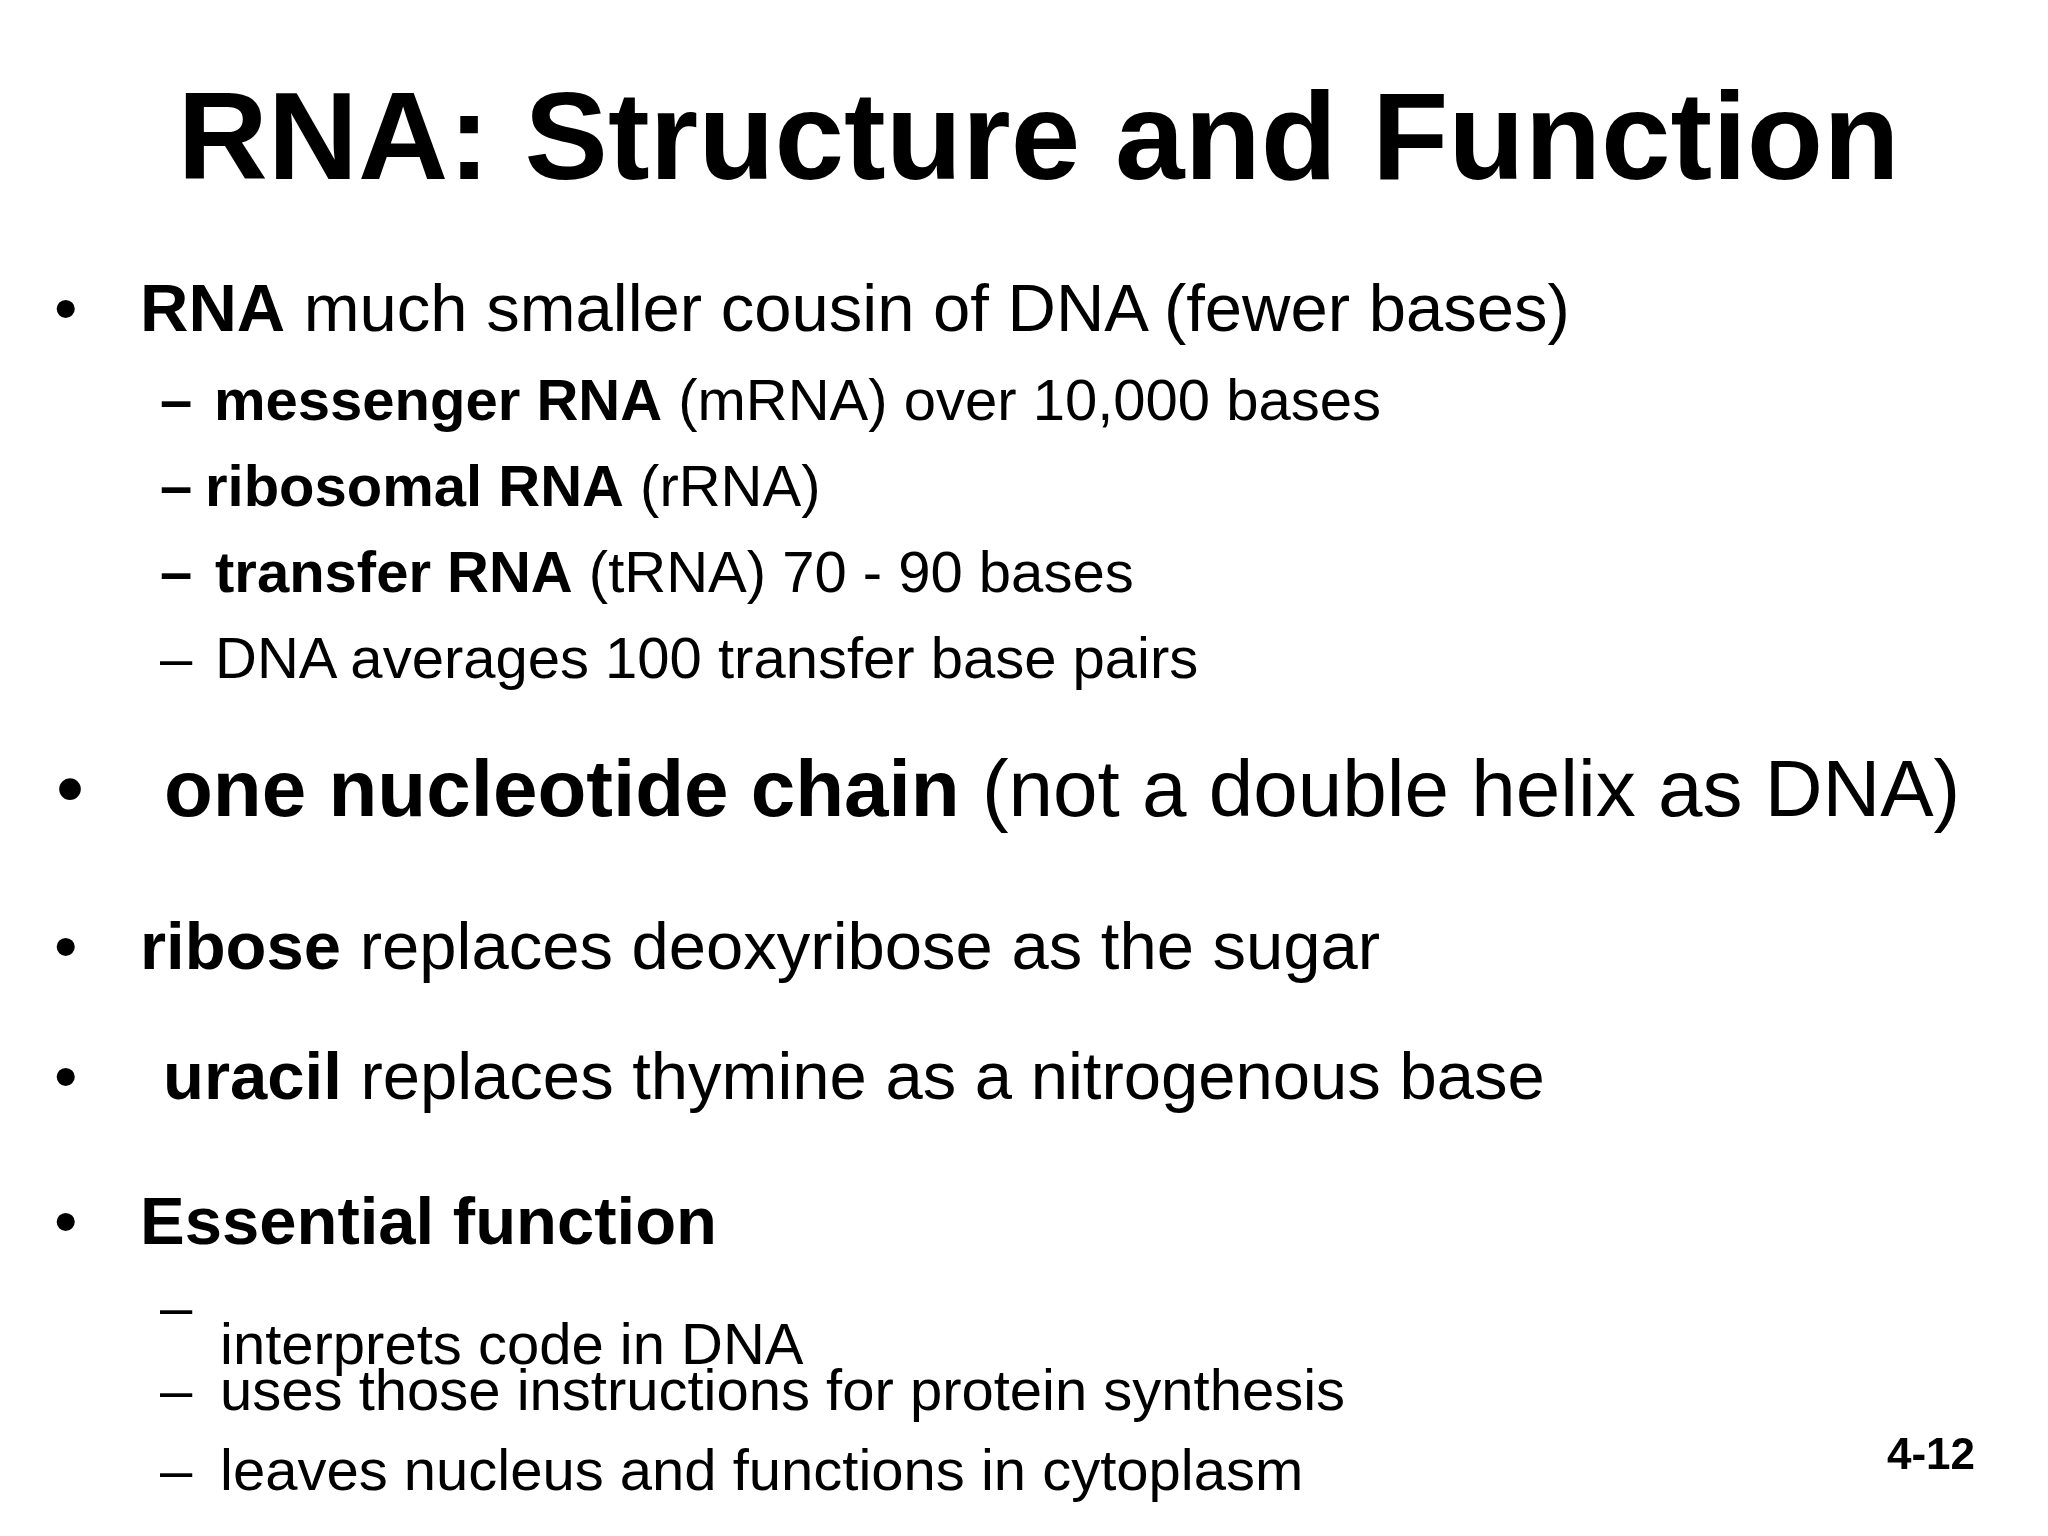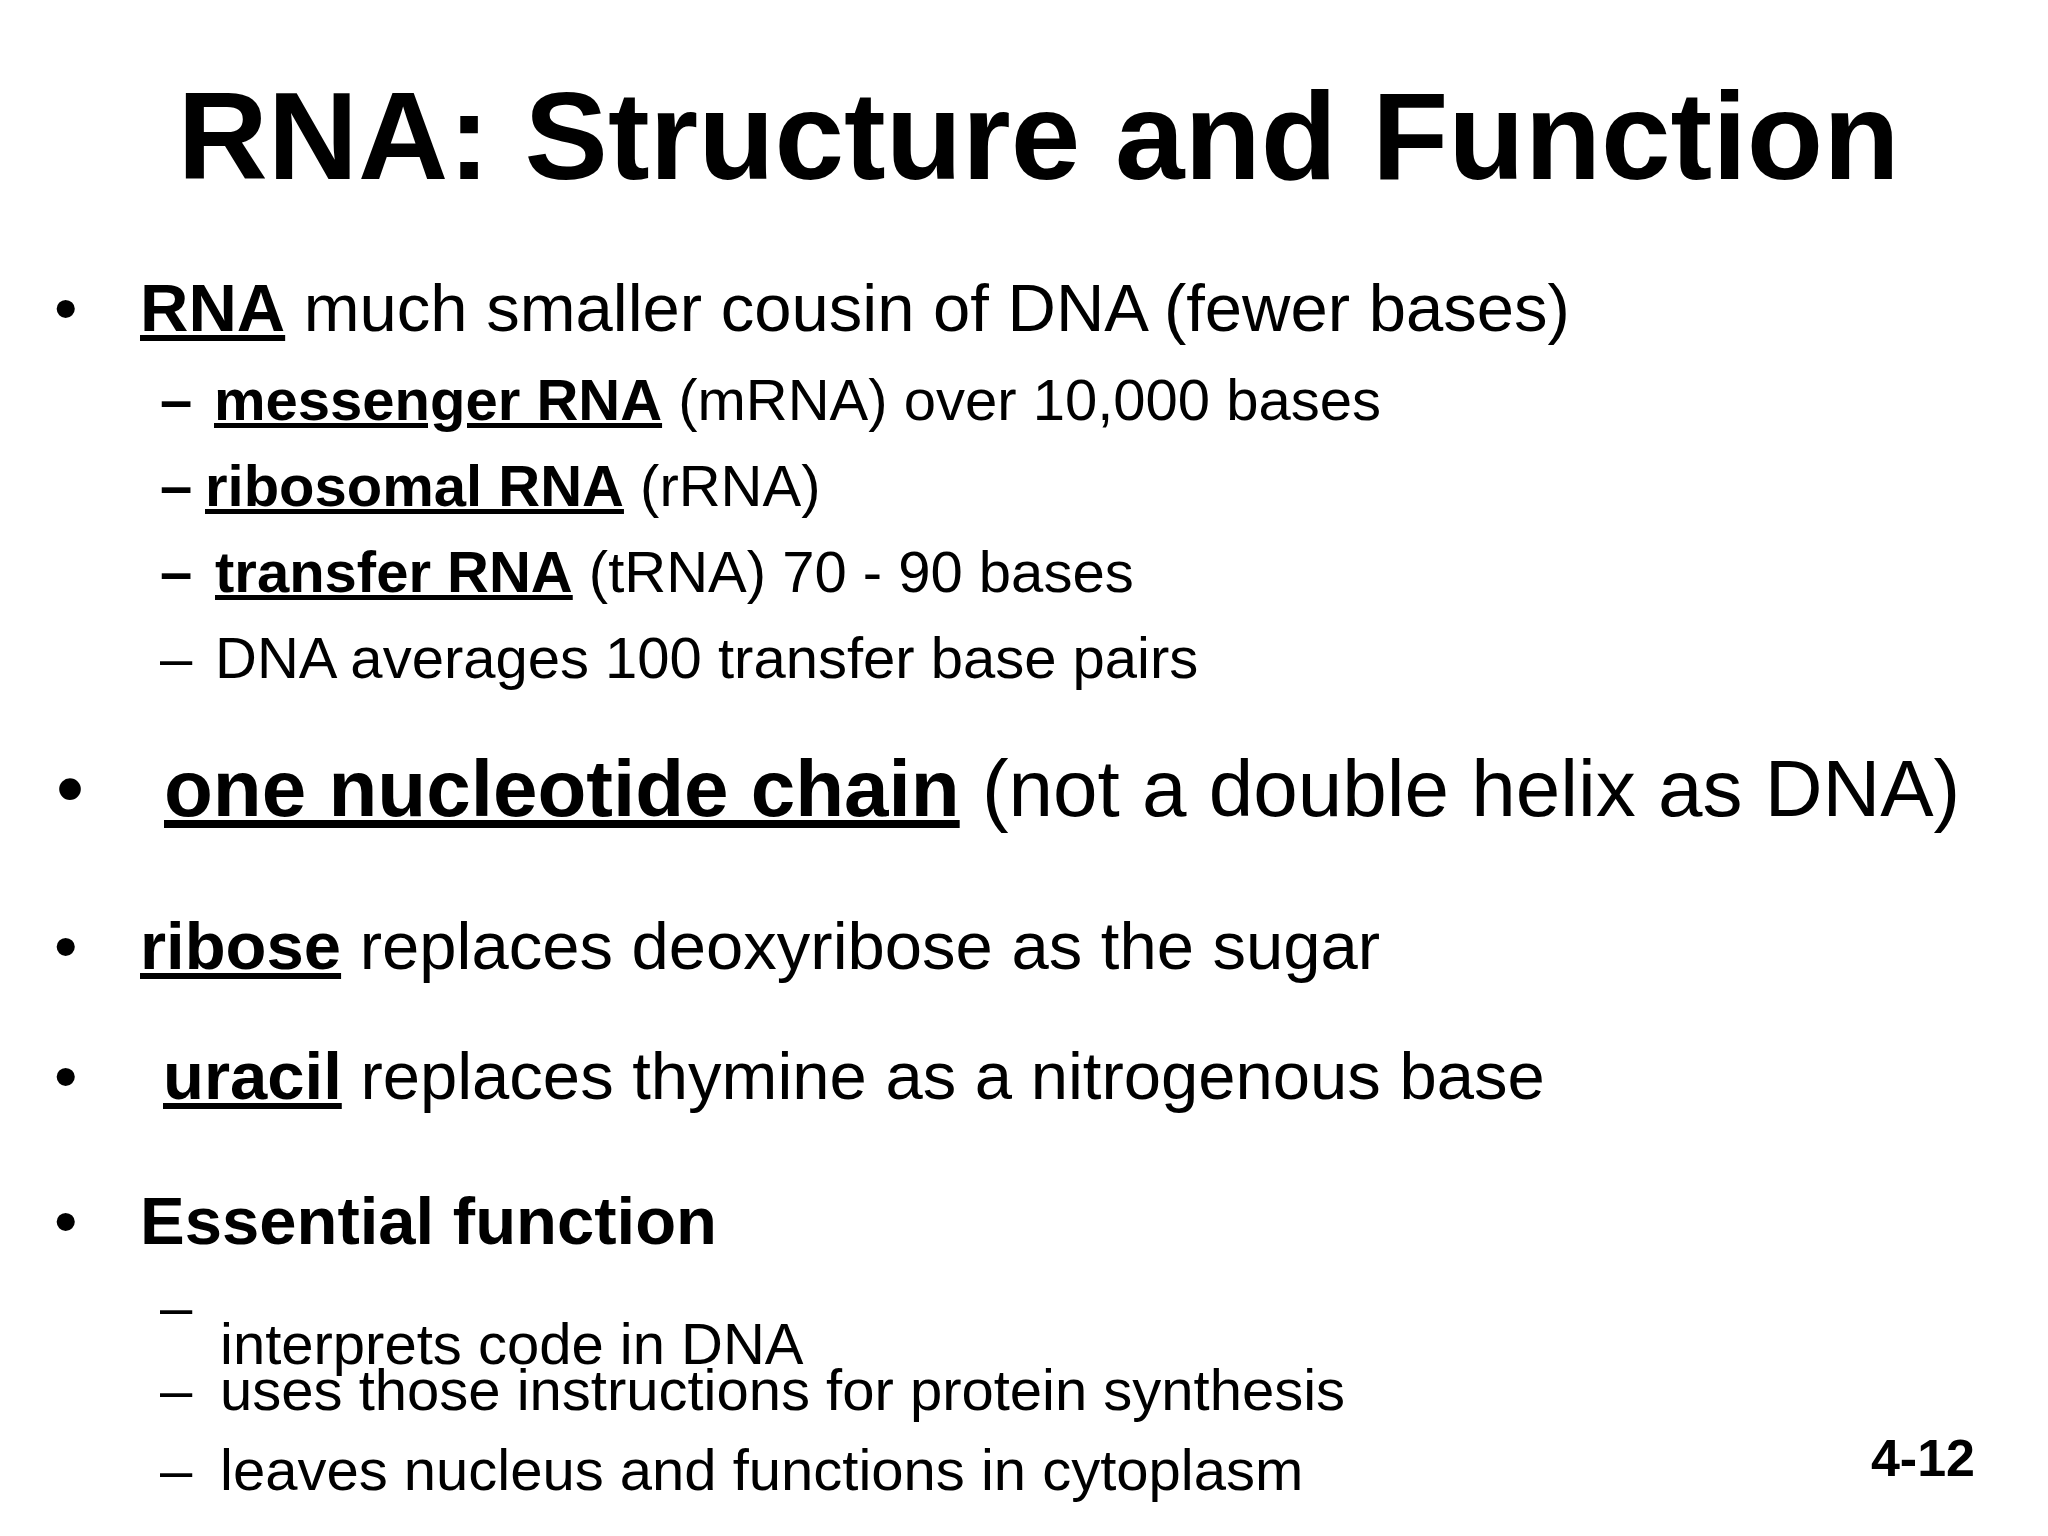--- a/index.html
+++ b/index.html
@@ -42,27 +42,26 @@
   .line .marker {
     position: absolute;
     line-height: 1;
   }
   .line .txt {
     position: absolute;
     line-height: 1;
   }
   .lead-bold {
     font-weight: bold;
-    text-decoration: underline;
   }
   .page-number {
     position: absolute;
     top: 1432px;
     right: 73px;
-    font-size: 52px;
+    font-size: 44px;
     font-weight: bold;
     line-height: 1;
   }
 </style>
 </head>
 <body>
 
 <div class="slide">
   <div class="slide-title">RNA: Structure and Function</div>
 

